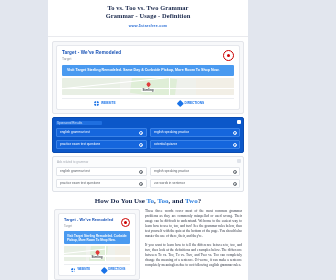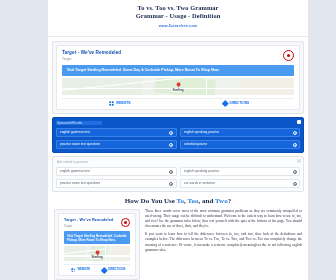--- a/index.html
+++ b/index.html
@@ -3,21 +3,21 @@
 <meta charset="utf-8">
 <style>
   html,body{margin:0;padding:0;}
   body{
     width:336px;height:280px;overflow:hidden;
     background:#e2e6ee;
     font-family:"Liberation Sans", sans-serif;
     -webkit-font-smoothing:antialiased;
   }
   .page{
-    position:absolute;left:48px;top:0;width:260px;height:280px;
+    position:absolute;left:48px;top:0;width:200px;height:280px;
     background:#ffffff;overflow:hidden;
   }
   
   .site-header{padding:4px 6px 5px 6px;text-align:center;background:#fff;}
   .site-title{
     font-family:"Liberation Serif", serif;
     font-size:6.4px;line-height:8px;font-weight:700;color:#17264a;
     letter-spacing:.1px;margin:0;
   }
   .site-title .l2{display:block;}

